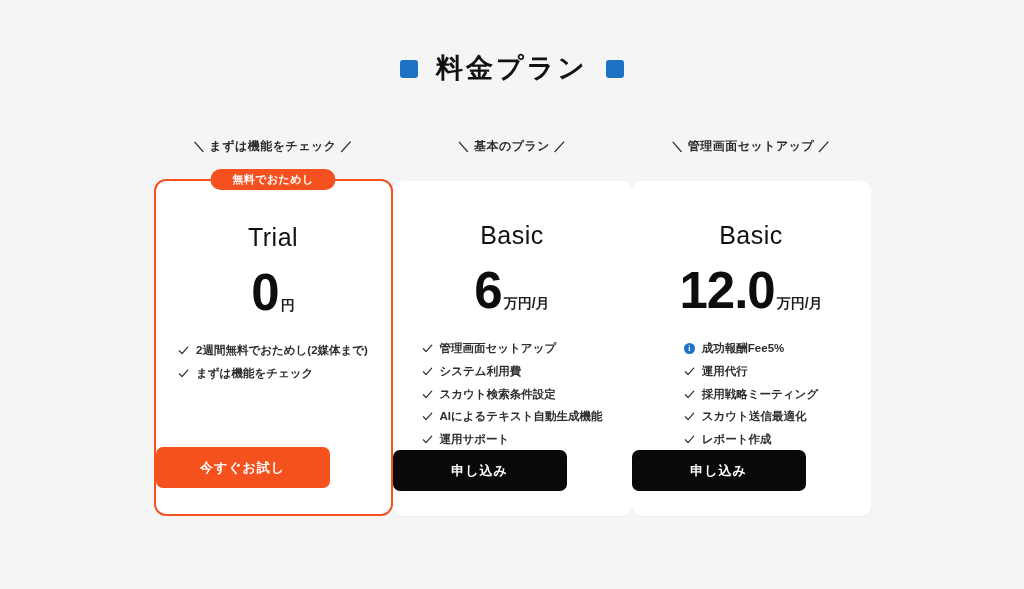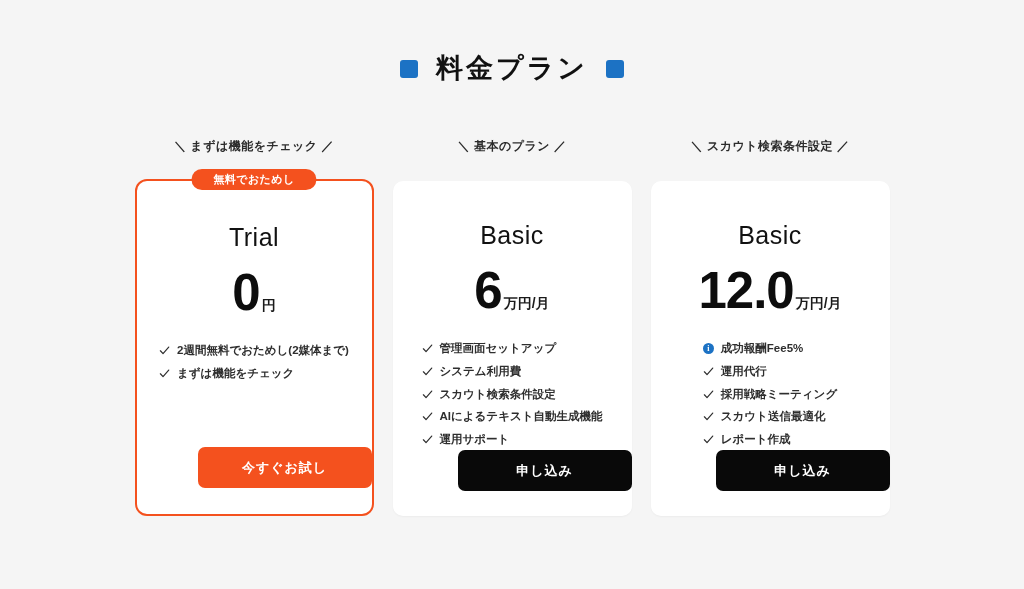--- a/index.html
+++ b/index.html
@@ -56,21 +56,20 @@
 
   
   .plans {
     position: absolute;
     top: 140px;
     left: 0;
     width: 1024px;
     display: flex;
     justify-content: center;
     align-items: flex-start;
-    gap: 19px;
   }
 
   .plan-col {
     width: 239px;
     display: flex;
     flex-direction: column;
     align-items: center;
   }
 
   .plan-tagline {
@@ -227,21 +226,21 @@
     font-family: inherit;
     line-height: 1;
   }
 
   .cta.orange { background: #f4511e; }
   .cta.dark { background: #090909; }
 
   .card.featured .cta-wrap { margin-top: auto; margin-bottom: 26px; }
   .card.plain .cta-wrap { margin-top: auto; margin-bottom: 25px; }
 
-  .cta-wrap { display: flex; justify-content: flex-end; width: 100%; }
+  .cta-wrap { display: flex; justify-content: flex-start; width: 100%; }
 </style>
 </head>
 <body>
 
 <div class="page">
 
   <div class="heading">
     <span class="heading-square"></span>
     <span class="heading-text">料金プラン</span>
     <span class="heading-square"></span>
@@ -322,21 +321,21 @@
             </div>
           </div>
         </div>
         <div class="cta-wrap">
           <button class="cta dark">申し込み</button>
         </div>
       </div>
     </div>
 
     <div class="plan-col">
-      <div class="plan-tagline">＼ スカウト検索条件設定 ／</div>
+      <div class="plan-tagline">＼ 管理画面セットアップ ／</div>
       <div class="card plain">
         <div class="plan-name">Basic</div>
         <div class="price-row">
           <span class="price-amount">12.0</span>
           <span class="price-unit">万円/月</span>
         </div>
         <div class="features center-block">
           <div class="features-inner">
             <div class="feature">
               <span class="info-icon">i</span>

